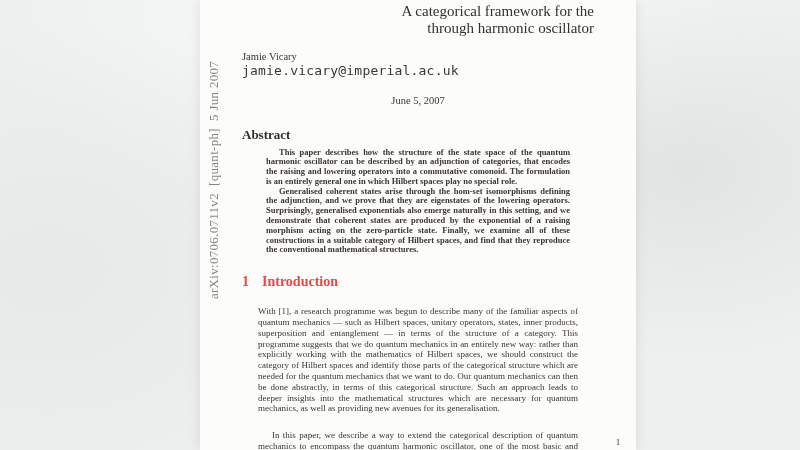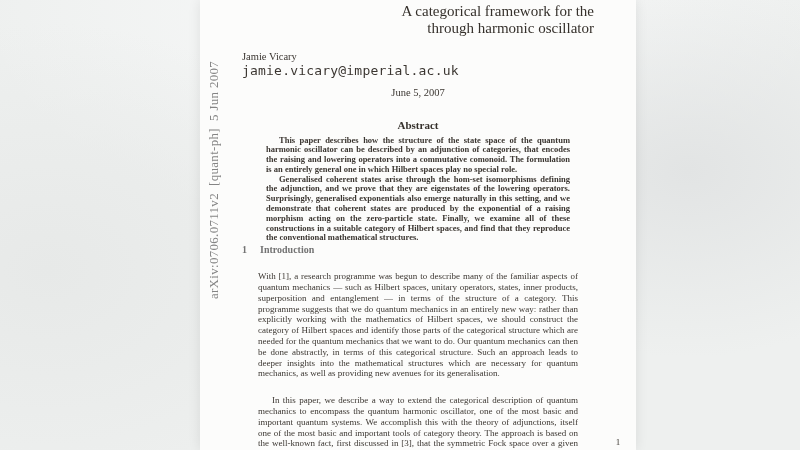--- a/index.html
+++ b/index.html
@@ -15,25 +15,25 @@
   }
   .page{
     position:absolute;left:200px;top:0;width:436px;height:450px;
     background:#fcfcfb;
     box-shadow:0 0 12px rgba(0,0,0,0.09);
   }
   .content{position:absolute;left:42px;top:0;width:352px;}
   .title{margin-top:3px;text-align:right;font-size:15px;line-height:17px;color:#35302b;}
   .author-block{margin-top:13px;text-align:left;font-size:10.5px;line-height:13.5px;}
   .email{font-family:"DejaVu Sans Mono","Liberation Mono",monospace;font-size:13px;line-height:14px;letter-spacing:0.2px;}
-  .date{margin-top:9px;text-align:center;font-size:10.5px;}
-  .abstract-head{margin-top:21px;text-align:center;font-size:11px;font-weight:bold;color:#35302b;}
+  .date{margin-top:17px;text-align:center;font-size:10.5px;}
+  .abstract-head{margin-top:21px;text-align:left;font-size:13px;font-weight:bold;color:#35302b;}
   .abstract{margin:5px 24px 0 24px;font-size:8.5px;line-height:9.8px;text-align:justify;font-weight:bold;}
   .abstract p{margin:0;text-indent:13px;}
-  .section-head{margin-top:1px;font-size:10px;font-weight:bold;color:#737373;}
+  .section-head{margin-top:19px;font-size:14px;font-weight:bold;color:#ef4444;}
   .section-head .num{margin-right:13px;}
   .bodytext{margin-top:8px;font-size:9px;line-height:10.8px;text-align:justify;}
   .bodytext p{margin:16px;}
   .bodytext p.indent{text-indent:14px;}
   .pagenum{position:absolute;left:242px;bottom:3px;width:352px;text-align:center;font-size:9px;}
   .arxiv-stamp{
     position:absolute;left:74px;top:171px;width:280px;height:18px;
     transform:rotate(-90deg);
     text-align:center;font-size:13px;line-height:18px;letter-spacing:0.3px;
     color:#848484;white-space:pre;

